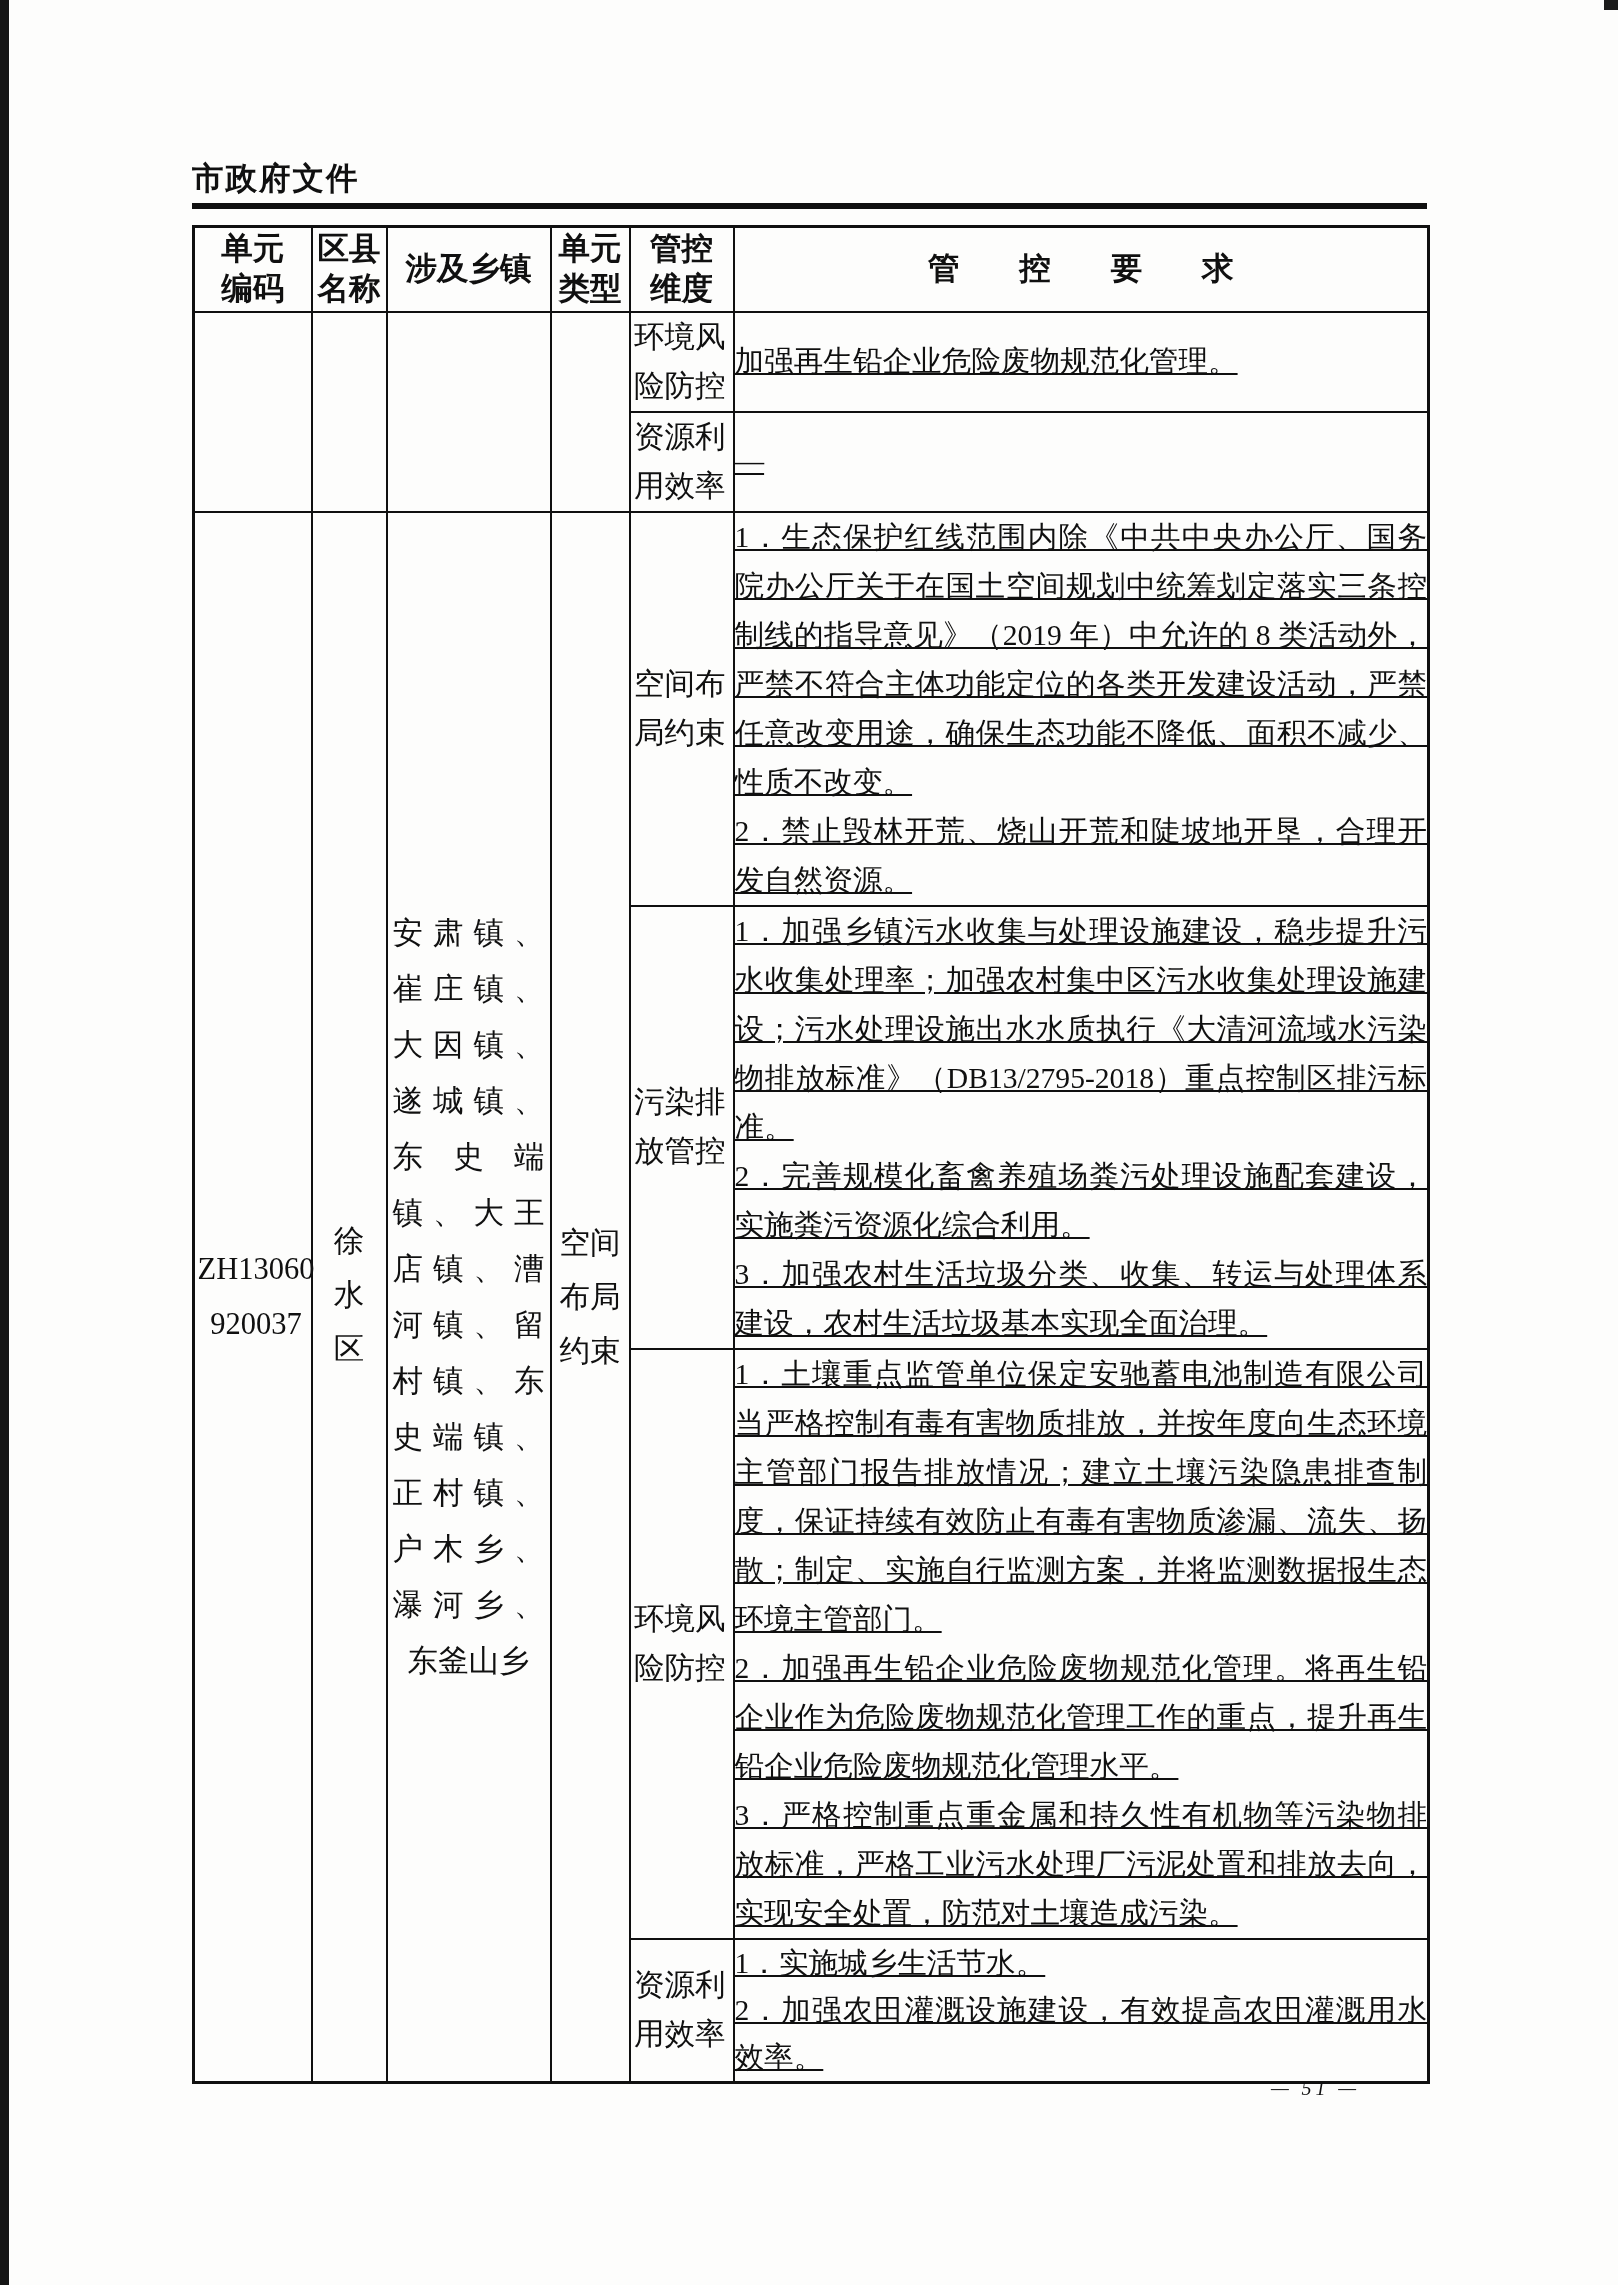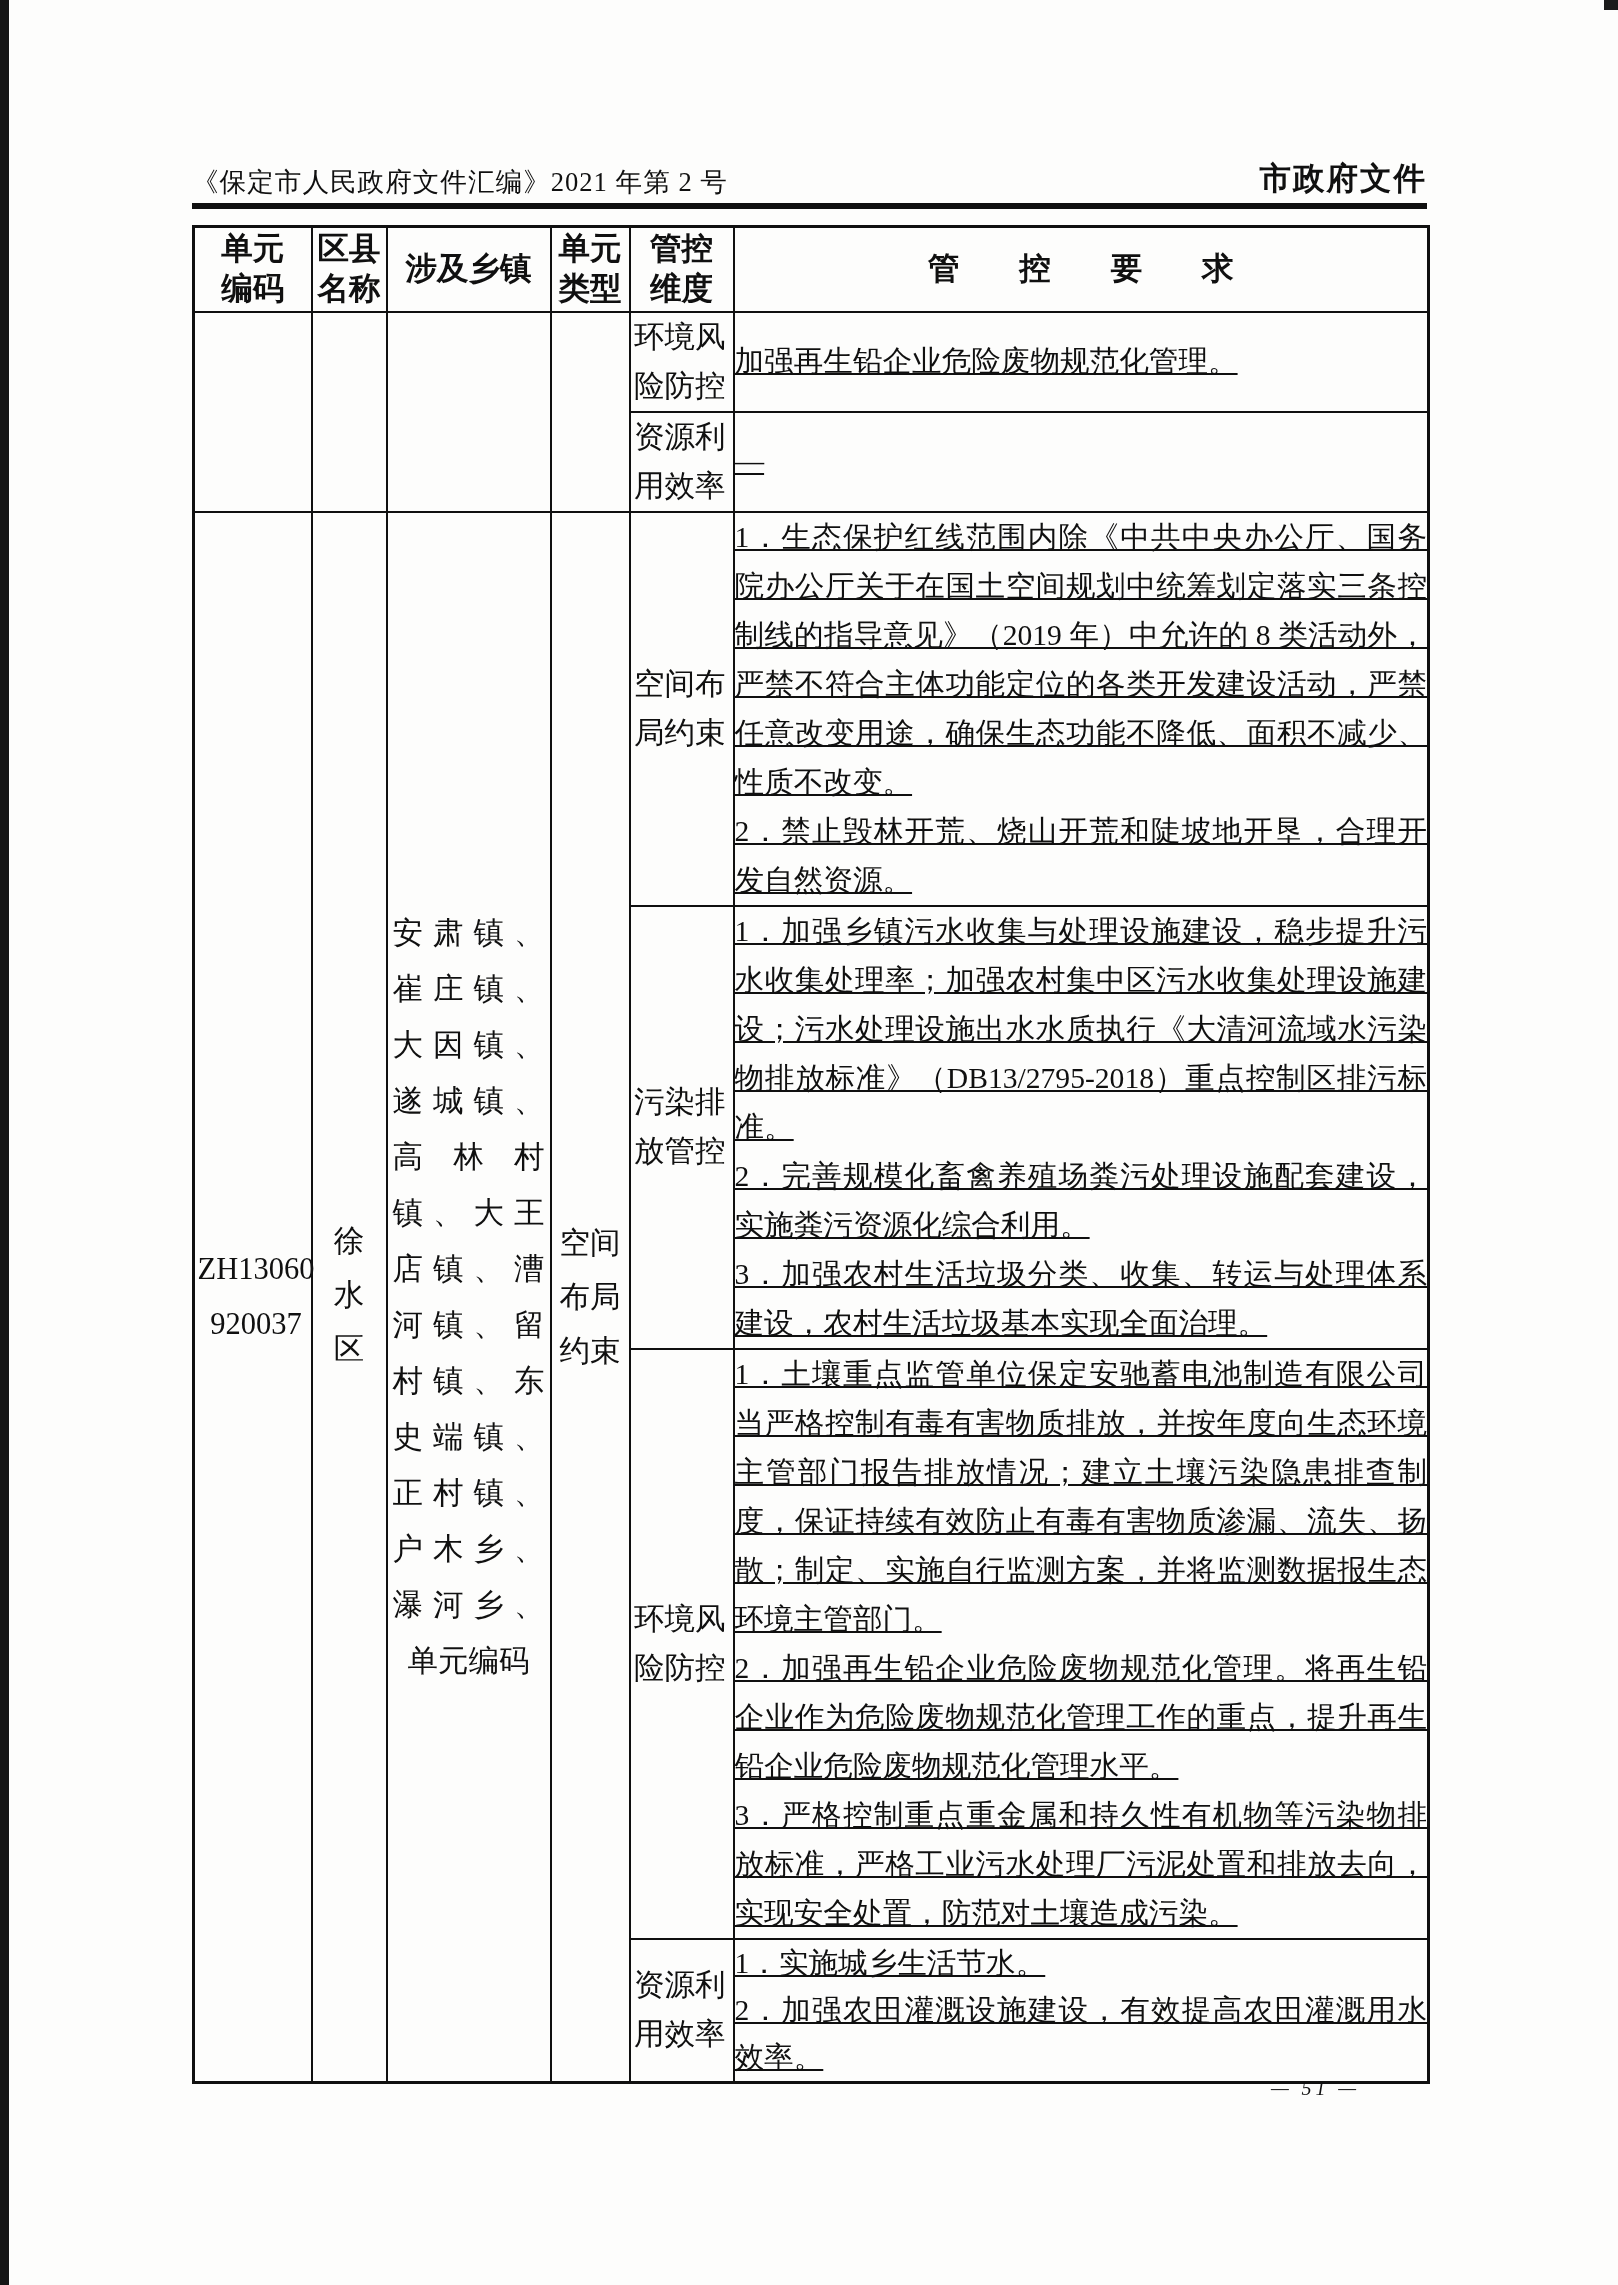--- a/index.html
+++ b/index.html
@@ -57,21 +57,20 @@
 
   .pagefoot{position:absolute;left:1217px;top:2077px;width:197px;text-align:center;font-size:20px;letter-spacing:3.9px;font-style:italic;}
 </style>
 </head>
 <body>
 
 <div class="scan-edge-left"></div>
 <div class="scan-edge-corner"></div>
 
 <div class="pagehead">
-  <span class="pagehead-left">《保定市人民政府文件汇编》2021 年第 2 号</span>
   <span class="pagehead-right">市政府文件</span>
 </div>
 <div class="pagehead-rule"></div>
 
 <table class="ctrl">
   <colgroup>
     <col style="width:118px">
       <col style="width:75px">
       <col style="width:164px">
     <col style="width:79px">
@@ -121,21 +120,21 @@
   </tr>
 
   <tr class="r-b1">
     <td class="code" rowspan="4">
           <div class="cwrap">ZH13060 920037</div>
         </td>
     <td class="dist" rowspan="4">
           <div class="vwrap">徐水区</div>
         </td>
     <td class="towns" rowspan="4">
-          <div class="twrap">安肃镇、崔庄镇、大因镇、遂城镇、高林村镇、大王店镇、漕河镇、留村镇、东史端镇、正村镇、户木乡、瀑河乡、单元编码</div>
+          <div class="twrap">安肃镇、崔庄镇、大因镇、遂城镇、东史端镇、大王店镇、漕河镇、留村镇、东史端镇、正村镇、户木乡、瀑河乡、东釜山乡</div>
         </td>
     <td class="utype" rowspan="4">
           <div class="uwrap">空间布局约束</div>
         </td>
     <td class="dim">
           <div class="dwrap">空间布局约束</div>
         </td>
     <td class="req">
       <div class="para">1．生态保护红线范围内除《中共中央办公厅、国务院办公厅关于在国土空间规划中统筹划定落实三条控制线的指导意见》（2019 年）中允许的 8 类活动外，严禁不符合主体功能定位的各类开发建设活动，严禁任意改变用途，确保生态功能不降低、面积不减少、性质不改变。</div>
       <div class="para">2．禁止毁林开荒、烧山开荒和陡坡地开垦，合理开发自然资源。</div>

